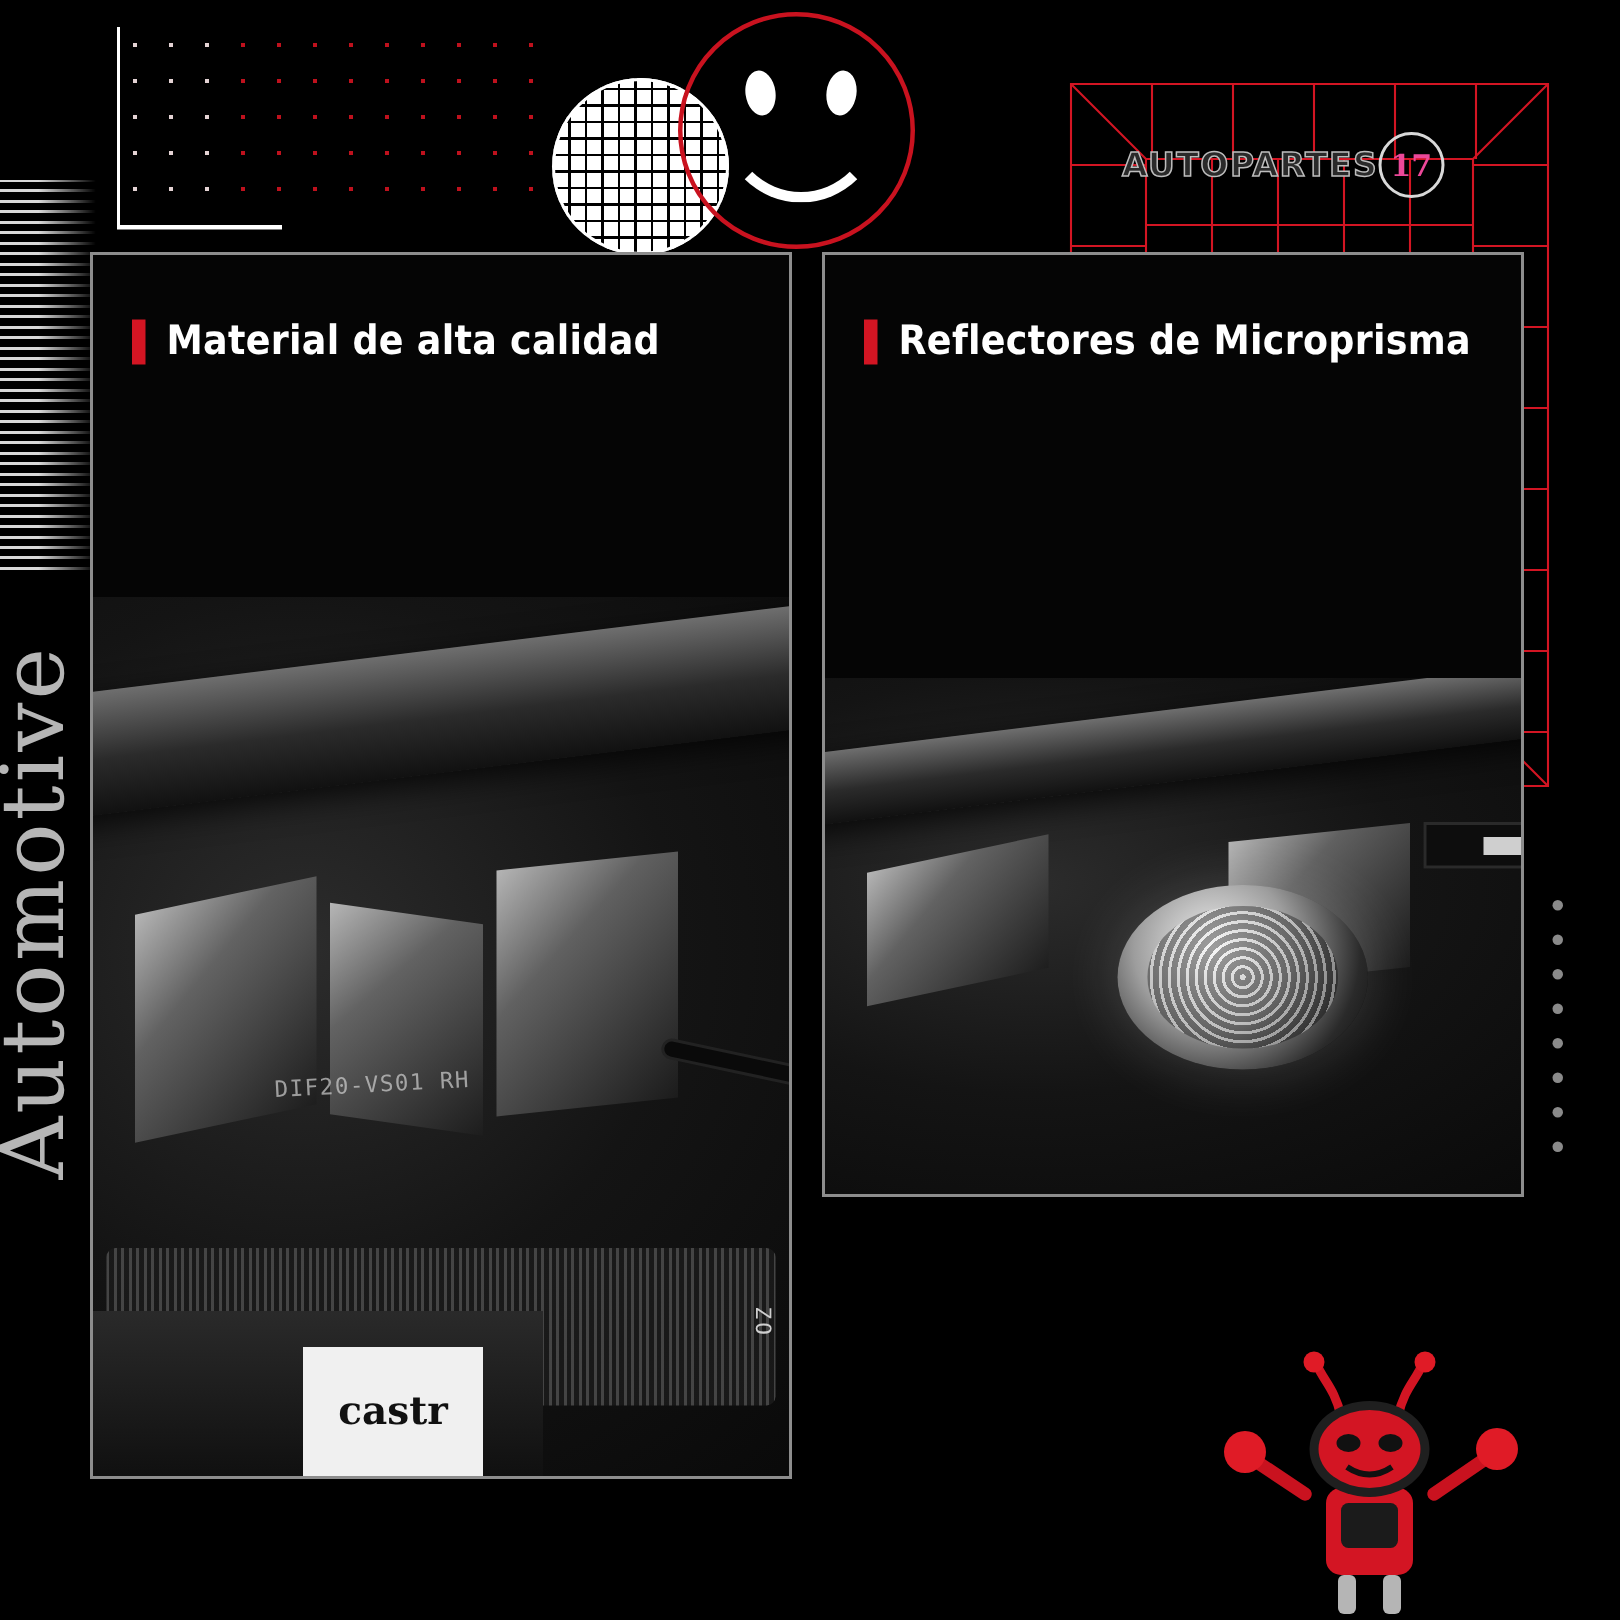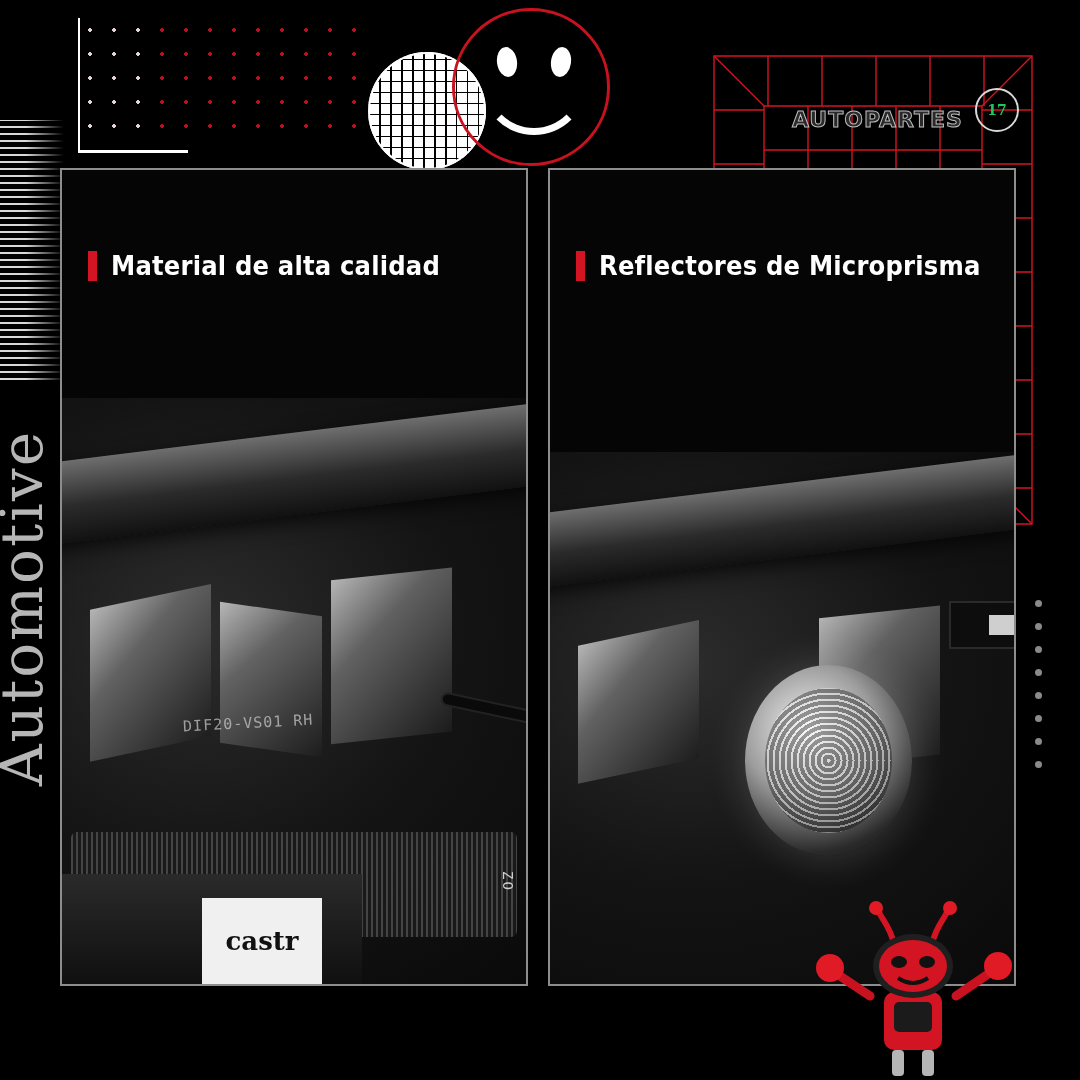--- a/index.html
+++ b/index.html
@@ -89,33 +89,33 @@
 
   
   .wire {
     position: absolute; right: 42px; top: 50px;
     width: 330px; height: 480px;
     pointer-events: none;
   }
 
   
   .brand-strip {
-    position: absolute; left: 792px; top: 88px;
-    display: flex; align-items: flex-end; gap: 12px;
+    position: absolute; left: 748px; top: 88px;
+    display: flex; align-items: center; 
   }
   .brand-strip .brand-name {
     color: #2a2a2a;
     -webkit-text-stroke: 1px #bdbdbd;
     font-size: 22px; letter-spacing: 1px; font-weight: 700;
     font-family: "DejaVu Sans", sans-serif;
   }
   .brand-badge {
     width: 44px; height: 44px; border-radius: 50%;
     border: 2px solid #d8d8d8;
-    color: #22c55e; font-size: 14px; font-weight: 700;
+    color: #ec4899; font-size: 20px; font-weight: 700;
     display: flex; align-items: center; justify-content: center;
     font-family: "DejaVu Serif", serif;
   }
 
   
   .gothic {
     position: absolute; left: -12px; top: 430px;
     color: #d6d6d6;
     font-family: "DejaVu Serif", serif;
     font-size: 58px;
@@ -142,24 +142,24 @@
   }
 
   
   .panel {
     position: absolute;
     border: 2px solid #8d8d8d;
     background: #050505;
     overflow: hidden;
   }
   .panel.left  { left: 60px;  top: 168px; width: 468px; height: 818px; }
-  .panel.right { left: 548px; top: 168px; width: 468px; height: 818px; }
+  .panel.right { left: 548px; top: 168px; width: 468px; height: 630px; }
 
   .panel-head { padding: 42px 26px 10px 26px; }
-  .panel-title-row { display: flex; align-items: center; gap: 14px; margin-top: 38px; }
+  .panel-title-row { display: flex; align-items: center; gap: 14px; }
   .title-bar { width: 9px; height: 30px; background: #d31523; flex: 0 0 auto; }
   .panel-title {
     color: #ffffff;
     font-size: 27px;
     font-weight: 700;
     font-family: "DejaVu Sans Condensed", "DejaVu Sans", sans-serif;
     letter-spacing: .2px;
     white-space: nowrap;
   }
   .panel-body {

